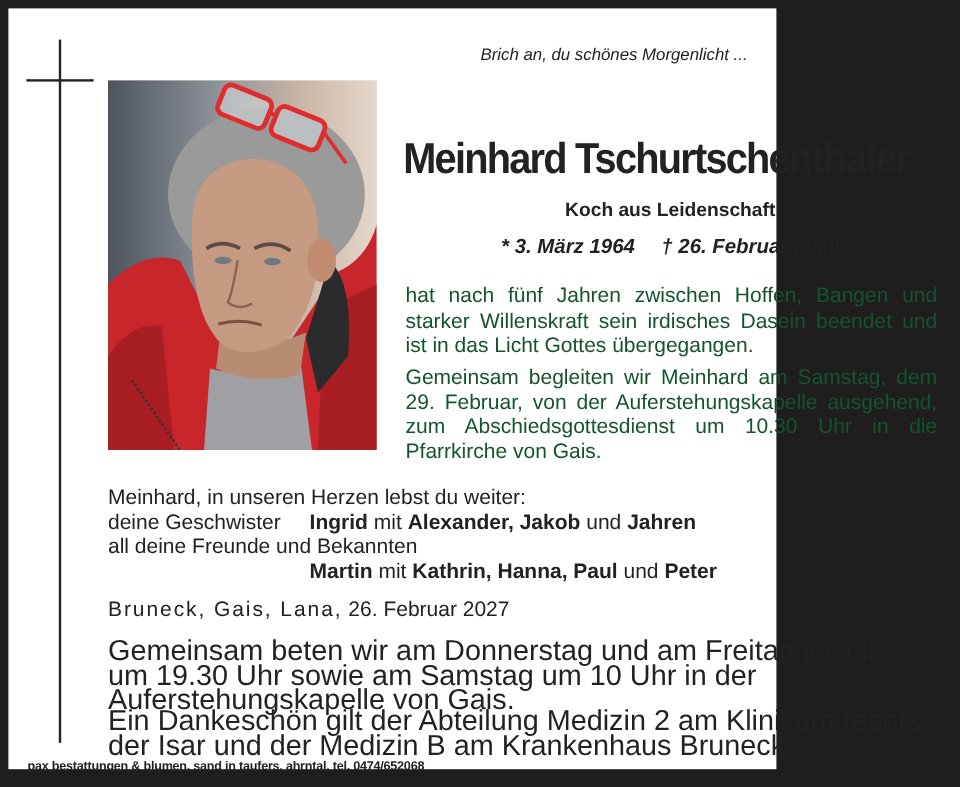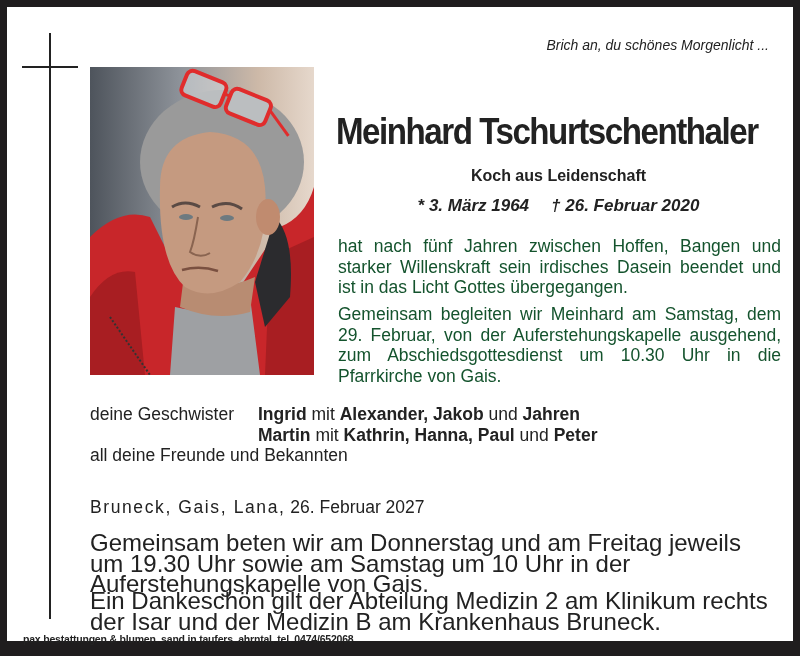--- a/index.html
+++ b/index.html
@@ -1,18 +1,18 @@
 <!DOCTYPE html>
 <html><head>
 <meta charset="utf-8">
 <style>
   html, body { margin: 0; padding: 0; }
   body { width: 800px; height: 656px; background: #1f1d1e; position: relative; overflow: hidden; }
   .card {
-    position: absolute; left: 7px; top: 7px; width: 786px; height: 634px;
+    position: absolute; left: 7px; top: 7px; width: 640px; height: 634px;
     background: #ffffff; color: #222; font-family: "Liberation Sans", sans-serif;
   }
   .cross-v { position: absolute; left: 42px; top: 26px; width: 2px; height: 586px; background: #222; }
   .cross-h { position: absolute; left: 15px; top: 59px; width: 56px; height: 2px; background: #222; }
   .motto {
     position: absolute; right: 24px; top: 30px; font-size: 14px; font-style: italic; color: #222;
   }
   .photo {
     position: absolute; left: 83px; top: 60px; width: 224px; height: 308px; overflow: hidden;
     background: linear-gradient(90deg, #5a6068 0%, #8a8f96 35%, #c9b9aa 70%, #e3d6cc 100%);
@@ -104,27 +104,28 @@
   <div class="name">Meinhard Tschurtschenthaler</div>
   <div class="profession">Koch aus Leidenschaft</div>
   <div class="dates">
     <span>* 3. März 1964</span><span>† 26. Februar 2020</span>
   </div>
 
   <div class="para p1">hat nach fünf Jahren zwischen Hoffen, Bangen und starker Willenskraft sein irdisches Dasein beendet und ist in das Licht Gottes übergegangen.</div>
   <div class="para p2">Gemeinsam begleiten wir Meinhard am Samstag, dem 29. Februar, von der Auferstehungskapelle ausgehend, zum Abschiedsgottesdienst um 10.30 Uhr in die Pfarrkirche von Gais.</div>
 
   <div class="family">
+    <div class="row">Meinhard, in unseren Herzen lebst du weiter:</div>
     <div class="row">
       <span class="label">deine Geschwister</span><b>Ingrid</b> <span>mit</span> <b>Alexander, Jakob</b> <span>und</span> <b>Jahren</b>
     </div>
+    <div class="row">all deine Freunde und Bekannten</div>
     <div class="row">
       <span class="indent"></span><b>Martin</b> <span>mit</span> <b>Kathrin, Hanna, Paul</b> <span>und</span> <b>Peter</b>
     </div>
-    <div class="row">all deine Freunde und Bekannten</div>
   </div>
 
   <div class="place">
     <span class="cities">Bruneck, Gais, Lana,</span> <span>26. Februar 2027</span>
   </div>
 
   <div class="para2 p3">Gemeinsam beten wir am Donnerstag und am Freitag jeweils um 19.30 Uhr sowie am Samstag um 10 Uhr in der Auferstehungskapelle von Gais.</div>
   <div class="para2 p4">Ein Dankeschön gilt der Abteilung Medizin 2 am Klinikum rechts der Isar und der Medizin B am Krankenhaus Bruneck.</div>
 
   <div class="footer">pax bestattungen &amp; blumen, sand in taufers, ahrntal, tel. 0474/652068</div>

